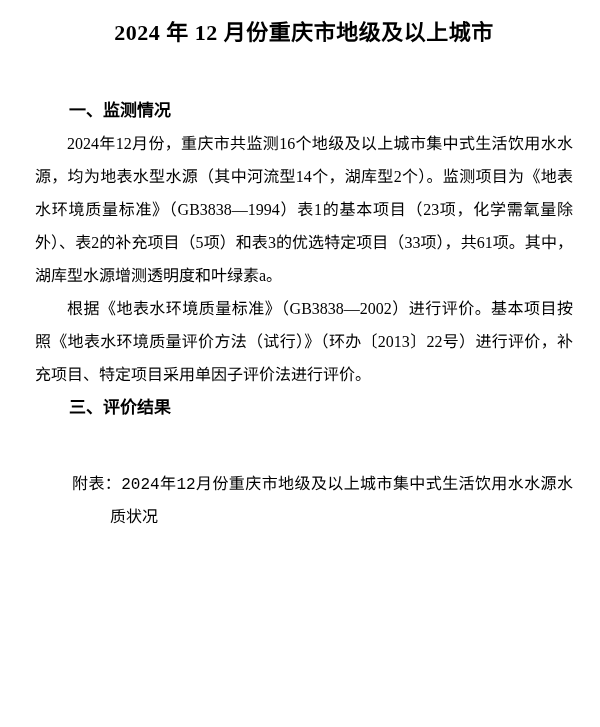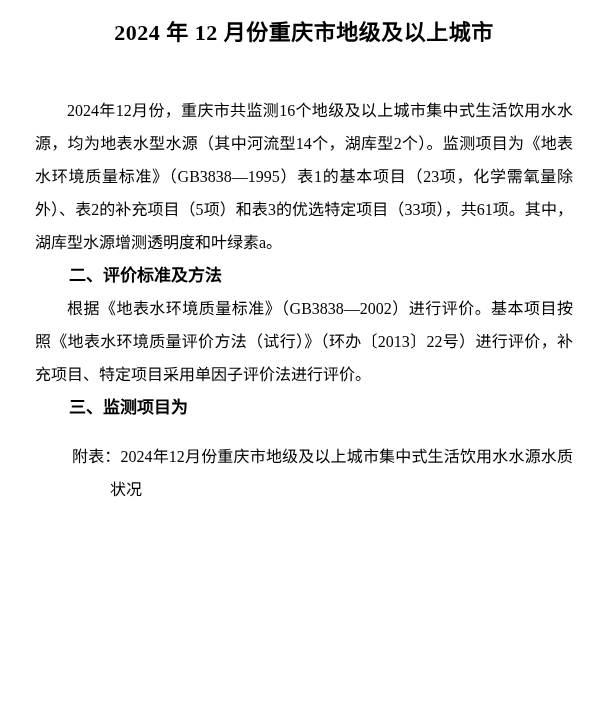--- a/index.html
+++ b/index.html
@@ -40,44 +40,44 @@
     font-family: "Liberation Sans", "DejaVu Sans", sans-serif;
     text-indent: 2em;
   }
   .para {
     margin: 0;
     text-align: justify;
     text-indent: 2em;
     font-family: "Liberation Serif", "DejaVu Serif", serif;
   }
   .attachment {
-    margin-top: 16px;
+    margin-top: 45px;
     padding-left: 75px;
     text-indent: -38px;
     text-align: justify;
-    font-family: Liberation Serif, serif;
+    font-family: Liberation Mono, monospace;
   }
 </style>
 </head>
 <body>
 
 <div class="doc">
 
   <h1 class="title">
     <span class="title-line">2024 年 12 月份重庆市地级及以上城市</span>
   </h1>
 
   <section class="section">
-    <p class="para">2024年12月份，重庆市共监测16个地级及以上城市集中式生活饮用水水源，均为地表水型水源（其中河流型14个，湖库型2个）。监测项目为《地表水环境质量标准》（GB3838—1995）表1的基本项目（23项，化学需氧量除外）、表2的补充项目（5项）和表3的优选特定项目（33项），共61项。其中，湖库型水源增测透明度和叶绿素a。</p>
+    <h2 class="heading">一、监测情况</h2>
+    <p class="para">2024年12月份，重庆市共监测16个地级及以上城市集中式生活饮用水水源，均为地表水型水源（其中河流型14个，湖库型2个）。监测项目为《地表水环境质量标准》（GB3838—1994）表1的基本项目（23项，化学需氧量除外）、表2的补充项目（5项）和表3的优选特定项目（33项），共61项。其中，湖库型水源增测透明度和叶绿素a。</p>
   </section>
 
   <section class="section">
-    <h2 class="heading">二、评价标准及方法</h2>
     <p class="para">根据《地表水环境质量标准》（GB3838—2002）进行评价。基本项目按照《地表水环境质量评价方法（试行）》（环办〔2013〕22号）进行评价，补充项目、特定项目采用单因子评价法进行评价。</p>
   </section>
 
   <section class="section">
-    <h2 class="heading">三、监测项目为</h2>
+    <h2 class="heading">三、评价结果</h2>
   </section>
 
   <div class="attachment"><span>附表：</span><span>2024年12月份重庆市地级及以上城市集中式生活饮用水水源水质状况</span></div>
 
 </div>
 
 </body></html>

